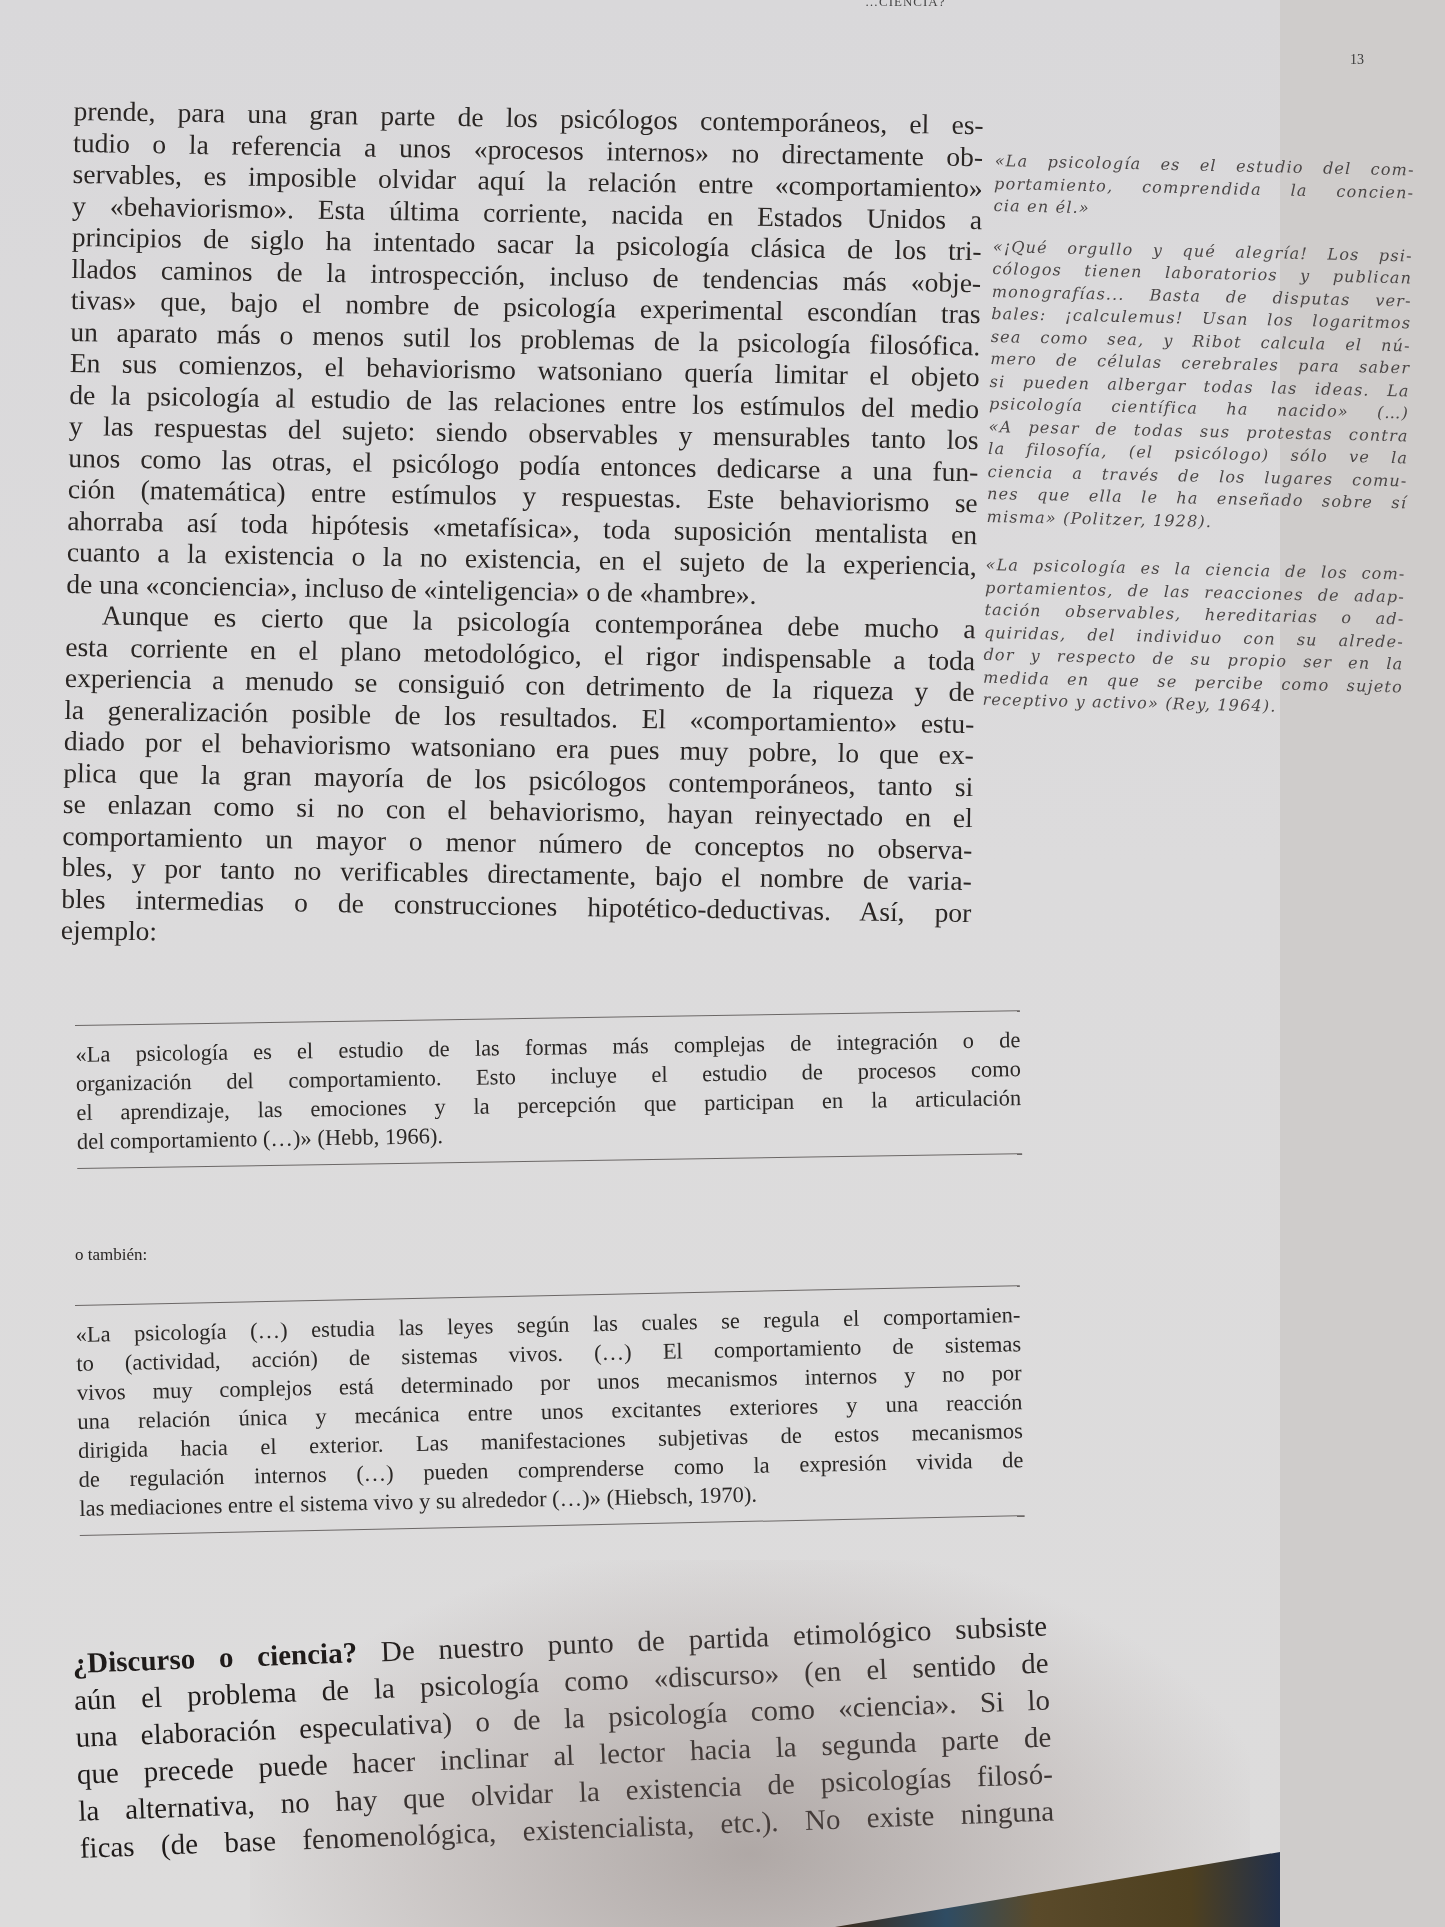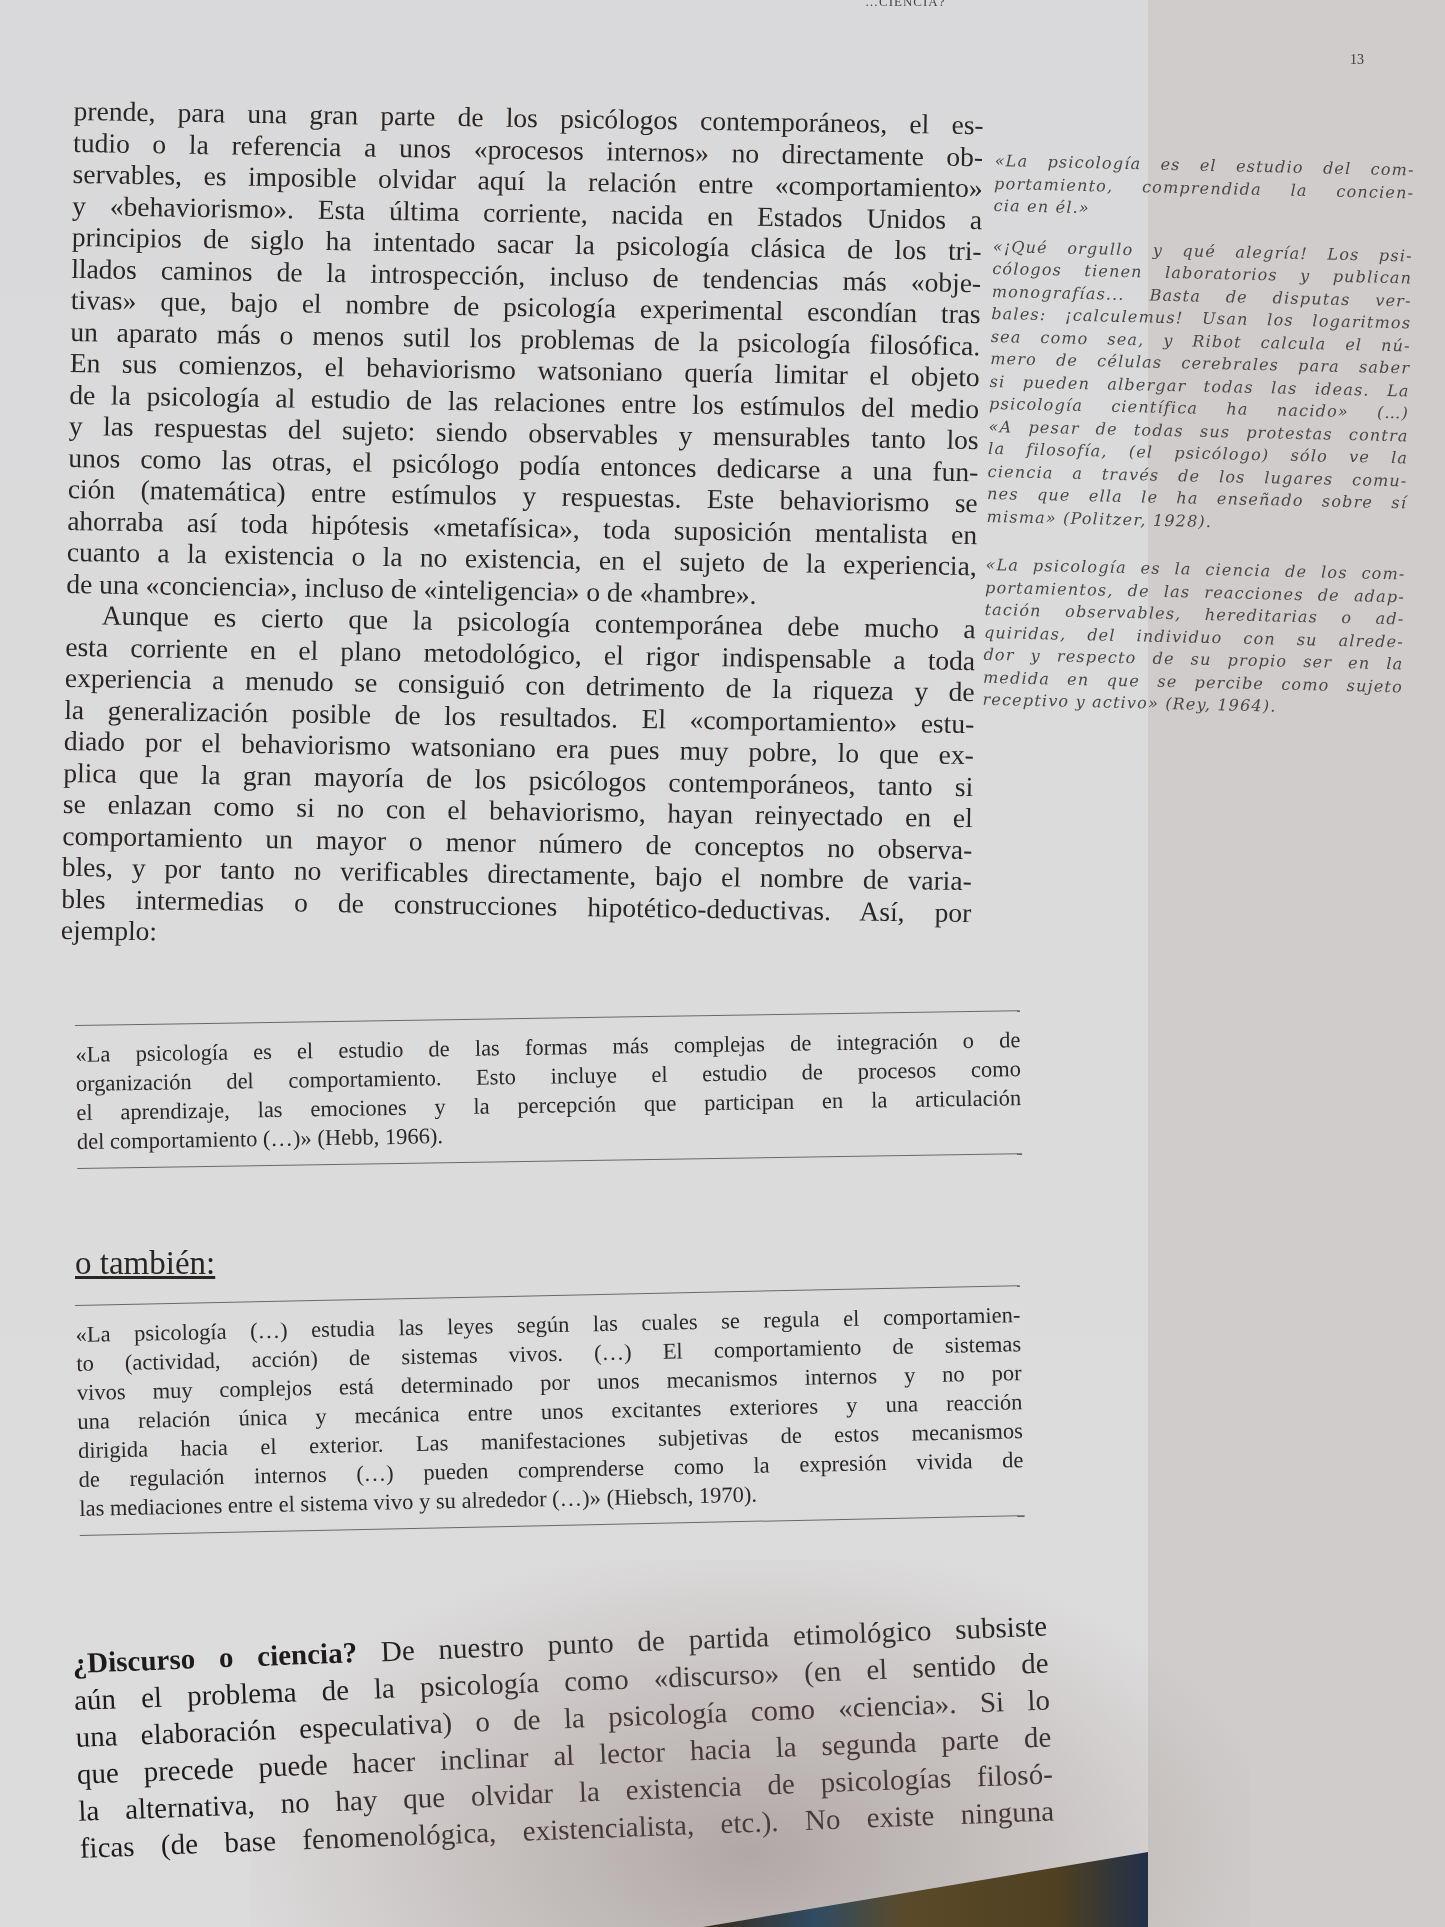--- a/index.html
+++ b/index.html
@@ -3,21 +3,21 @@
 <meta charset="utf-8">
 <style>
   html, body { margin: 0; padding: 0; }
   body {
     width: 1445px; height: 1927px; overflow: hidden; position: relative;
     background: #cfcccb;
     font-family: "Liberation Serif", serif;
     color: #2a2624;
   }
   .page {
-    position: absolute; left: 0; top: 0; width: 1148px; height: 1927px;
+    position: absolute; left: 0; top: 0; width: 1280px; height: 1927px;
     background: linear-gradient(180deg, #d9d8da 0%, #dcdbdc 45%, #dddcdc 100%);
   }
   .shadow {
     position: absolute; left: 250px; top: 1560px; width: 1000px; height: 367px;
     background: radial-gradient(ellipse at 50% 80%, rgba(120,105,100,0.45) 0%, rgba(150,135,130,0.25) 45%, rgba(0,0,0,0) 75%);
     pointer-events: none;
   }
   .bottom-right {
     position: absolute; right: 0; bottom: 0; width: 445px; height: 75px;
     background: linear-gradient(90deg, #3b2a1a 0%, #2f4c63 25%, #5a4a2a 45%, #4e4020 80%, #22304a 100%);
@@ -52,21 +52,21 @@
     position: absolute; left: 75px; width: 945px;
     font-size: 22.5px; line-height: 29px; color: #2b2826;
   }
   .quote-block .rule { height: 0; border-top: 1.5px solid #6b6766; }
   .quote-block .text { padding: 14px 0 12px 0; }
   .quote-block .line { display: block; text-align: justify; text-align-last: justify; }
   .quote-block .line.last { text-align-last: left; }
   .q1 { top: 1025px; transform: rotate(-0.9deg); transform-origin: left top; }
   .q2 { top: 1305px; transform: rotate(-1.2deg); transform-origin: left top; }
   .transition {
-    position: absolute; left: 75px; top: 1245px; font-size: 33px; text-decoration: underline;
+    position: absolute; left: 75px; top: 1245px; font-size: 17px;
   }
   .final {
     position: absolute; left: 72px; top: 1645px; width: 975px;
     font-size: 29px; line-height: 37px; color: #1f1b1a;
     transform: rotate(-2.2deg); transform-origin: left top;
   }
   .final .line { display: block; text-align: justify; text-align-last: justify; }
   .final b { font-weight: bold; }
 </style>
 </head>

